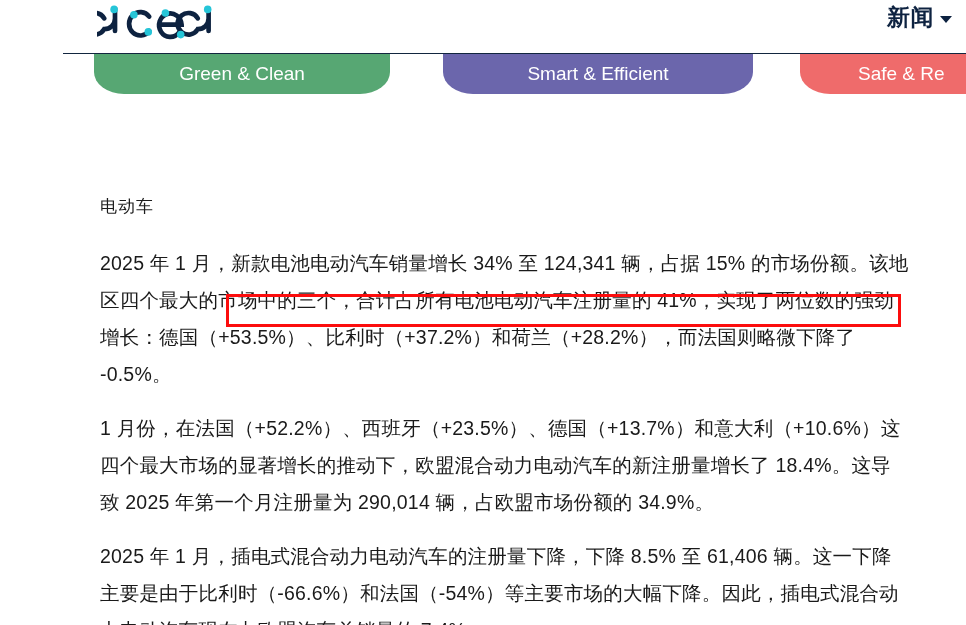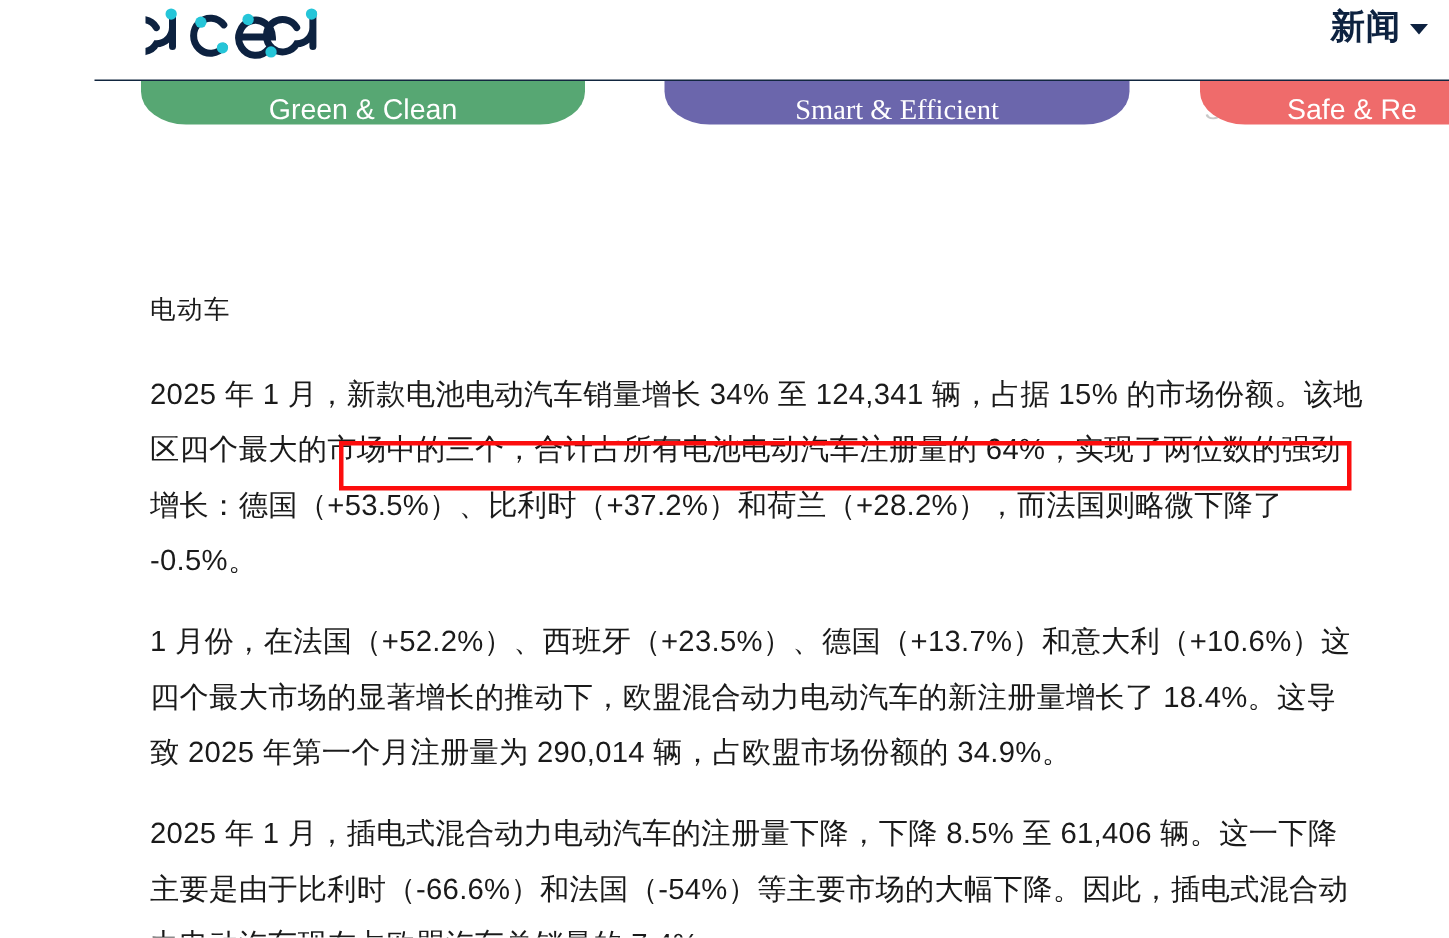--- a/index.html
+++ b/index.html
@@ -62,32 +62,32 @@
     background: #12263f;
   }
   .tab-strip {
     position: relative;
     height: 44px;
     background: #ffffff;
   }
   .pill {
     position: absolute;
     top: 0;
-    height: 29px;
+    height: 40px;
     line-height: 40px;
     text-align: center;
     color: #ffffff;
     font-size: 19px;
     border-bottom-left-radius: 30px 22px;
     border-bottom-right-radius: 30px 22px;
     white-space: nowrap;
     overflow: hidden;
   }
   .pill-green  { left: 94px;  width: 296px; background: #57a773; }
-  .pill-purple { left: 443px; width: 310px; background: #6b66ac; font-family: Liberation Serif, serif; }
+  .pill-purple { left: 443px; width: 310px; background: #6b66ac; }
   .pill-red    { left: 800px; width: 190px; background: #ef6а6а; background: #ef6b6b;
                  border-bottom-right-radius: 0; text-align: left; padding-left: 58px;
                  box-sizing: border-box; }
   .ghost-text {
     position: absolute;
     left: 803px;
     top: 10px;
     font-size: 17px;
     color: #c9c9c9;
     z-index: 0;
@@ -186,19 +186,19 @@
   <div class="pill pill-red">
     <span>Safe &amp; Re</span>
   </div>
 </div>
 
 <div class="content">
 
   <h2 class="page-title">电动车</h2>
 
   <div class="article">
-    <p>2025 年 1 月，新款电池电动汽车销量增长 34% 至 124,341 辆，占据 15% 的市场份额。该地区四个最大的市场中的三个，合计占所有电池电动汽车注册量的 64%，实现了两位数的强劲增长：德国（+53.5%）、比利时（+37.2%）和荷兰（+28.2%），而法国则略微下降了 -0.5%。</p>
+    <p>2025 年 1 月，新款电池电动汽车销量增长 34% 至 124,341 辆，占据 15% 的市场份额。该地区四个最大的市场中的三个，合计占所有电池电动汽车注册量的 41%，实现了两位数的强劲增长：德国（+53.5%）、比利时（+37.2%）和荷兰（+28.2%），而法国则略微下降了 -0.5%。</p>
     <p>1 月份，在法国（+52.2%）、西班牙（+23.5%）、德国（+13.7%）和意大利（+10.6%）这四个最大市场的显著增长的推动下，欧盟混合动力电动汽车的新注册量增长了 18.4%。这导致 2025 年第一个月注册量为 290,014 辆，占欧盟市场份额的 34.9%。</p>
     <p>2025 年 1 月，插电式混合动力电动汽车的注册量下降，下降 8.5% 至 61,406 辆。这一下降主要是由于比利时（-66.6%）和法国（-54%）等主要市场的大幅下降。因此，插电式混合动力电动汽车现在占欧盟汽车总销量的 7.4%。</p>
   </div>
 
   <div class="redbox"></div>
 </div>
 
 </body></html>

